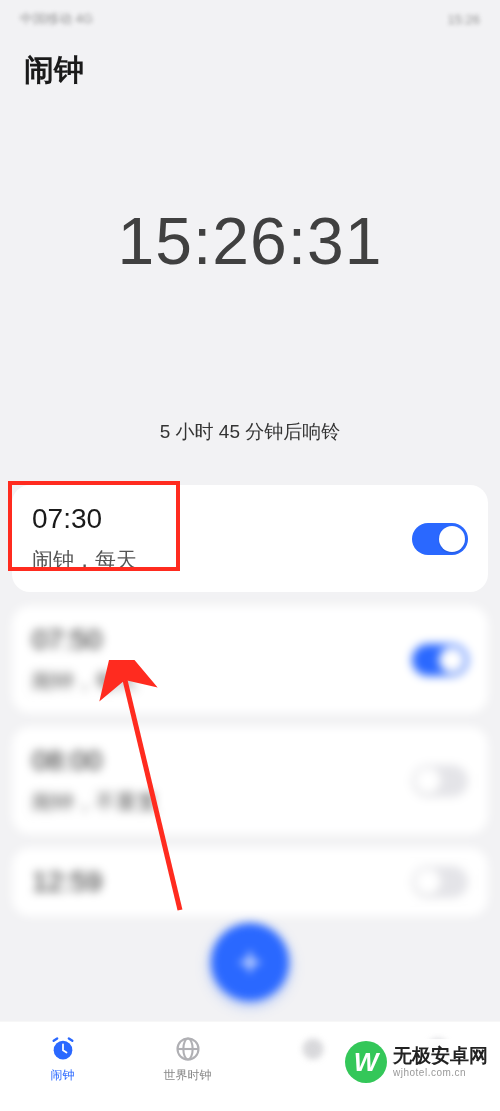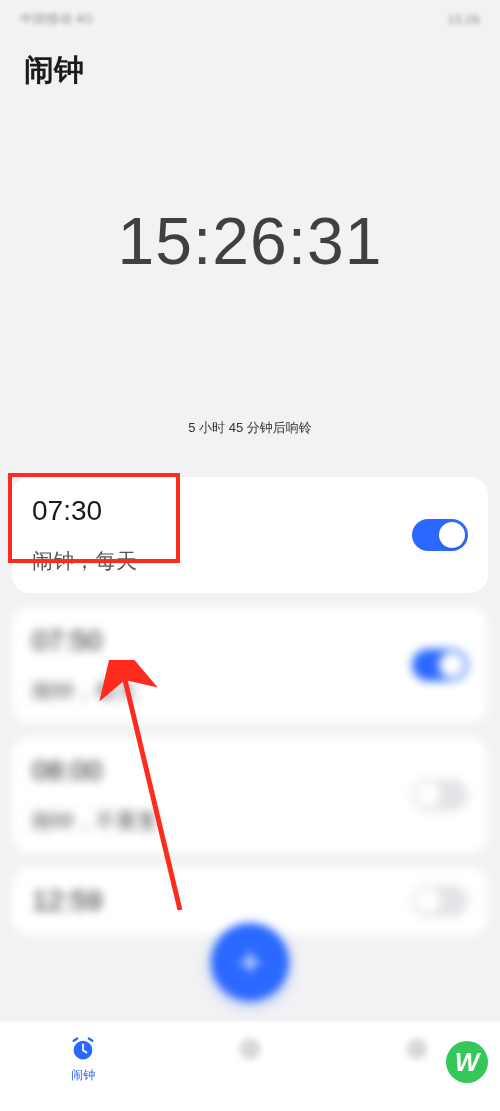--- a/index.html
+++ b/index.html
@@ -39,42 +39,42 @@
     }
     .current-time {
       font-size: 66px;
       font-weight: 300;
       color: #404040;
       letter-spacing: 1px;
     }
     .next-ring {
       text-align: center;
       margin-top: 140px;
-      font-size: 13px;
+      font-size: 19px;
       color: #333;
       font-weight: 400;
     }
     .alarm-list {
       margin-top: 40px;
       padding: 0 12px;
     }
     .alarm-card {
       background: #ffffff;
       border-radius: 18px;
       padding: 18px 20px;
       margin-bottom: 14px;
       display: flex;
       align-items: center;
       justify-content: space-between;
       position: relative;
     }
     .alarm-info {
       display: flex;
       flex-direction: column;
-      gap: 20px;
+      gap: 11px;
     }
     .alarm-time {
       font-size: 28px;
       font-weight: 500;
       color: #1a1a1a;
     }
     .alarm-label {
       font-size: 21px;
       color: #555;
     }
@@ -296,33 +296,47 @@
     <div class="nav-item nav-active">
       <div class="nav-icon">
         <svg width="28" height="28" viewBox="0 0 24 24">
           <circle cx="12" cy="13" r="8" fill="#2a68ff"></circle>
           <path d="M12 8v5l3 2" stroke="#fff" stroke-width="1.5" fill="none" stroke-linecap="round"></path>
           <path d="M4 5l3-2M20 5l-3-2" stroke="#2a68ff" stroke-width="2" stroke-linecap="round"></path>
         </svg>
       </div>
       <div class="nav-label">闹钟</div>
     </div>
+    <div class="nav-item">
+      <div class="nav-icon">
+        <svg width="28" height="28" viewBox="0 0 24 24">
+          <circle cx="12" cy="12" r="9" fill="none" stroke="#b0b0b4" stroke-width="1.8"></circle>
+          <ellipse cx="12" cy="12" rx="4" ry="9" fill="none" stroke="#b0b0b4" stroke-width="1.8"></ellipse>
+          <line x1="3" y1="12" x2="21" y2="12" stroke="#b0b0b4" stroke-width="1.8"></line>
+        </svg>
+      </div>
+      <div class="nav-label">世界时钟</div>
+    </div>
     <div class="nav-item nav-blurred">
       <div class="nav-icon">
         <svg width="28" height="28" viewBox="0 0 24 24">
           <circle cx="12" cy="12" r="9" fill="#c8c8cc"></circle>
         </svg>
       </div>
       <div class="nav-label"></div>
     </div>
     <div class="nav-item nav-blurred">
       <div class="nav-icon">
         <svg width="28" height="28" viewBox="0 0 24 24">
           <circle cx="12" cy="12" r="9" fill="#c8c8cc"></circle>
         </svg>
       </div>
       <div class="nav-label"></div>
     </div>
   </div>
 
 <div class="watermark">
   <div class="wm-badge">W</div>
+  <div class="wm-text">
+    <span class="wm-main">无极安卓网</span>
+    <span class="wm-sub">wjhotel.com.cn</span>
+  </div>
 </div>
 
 </body></html>

